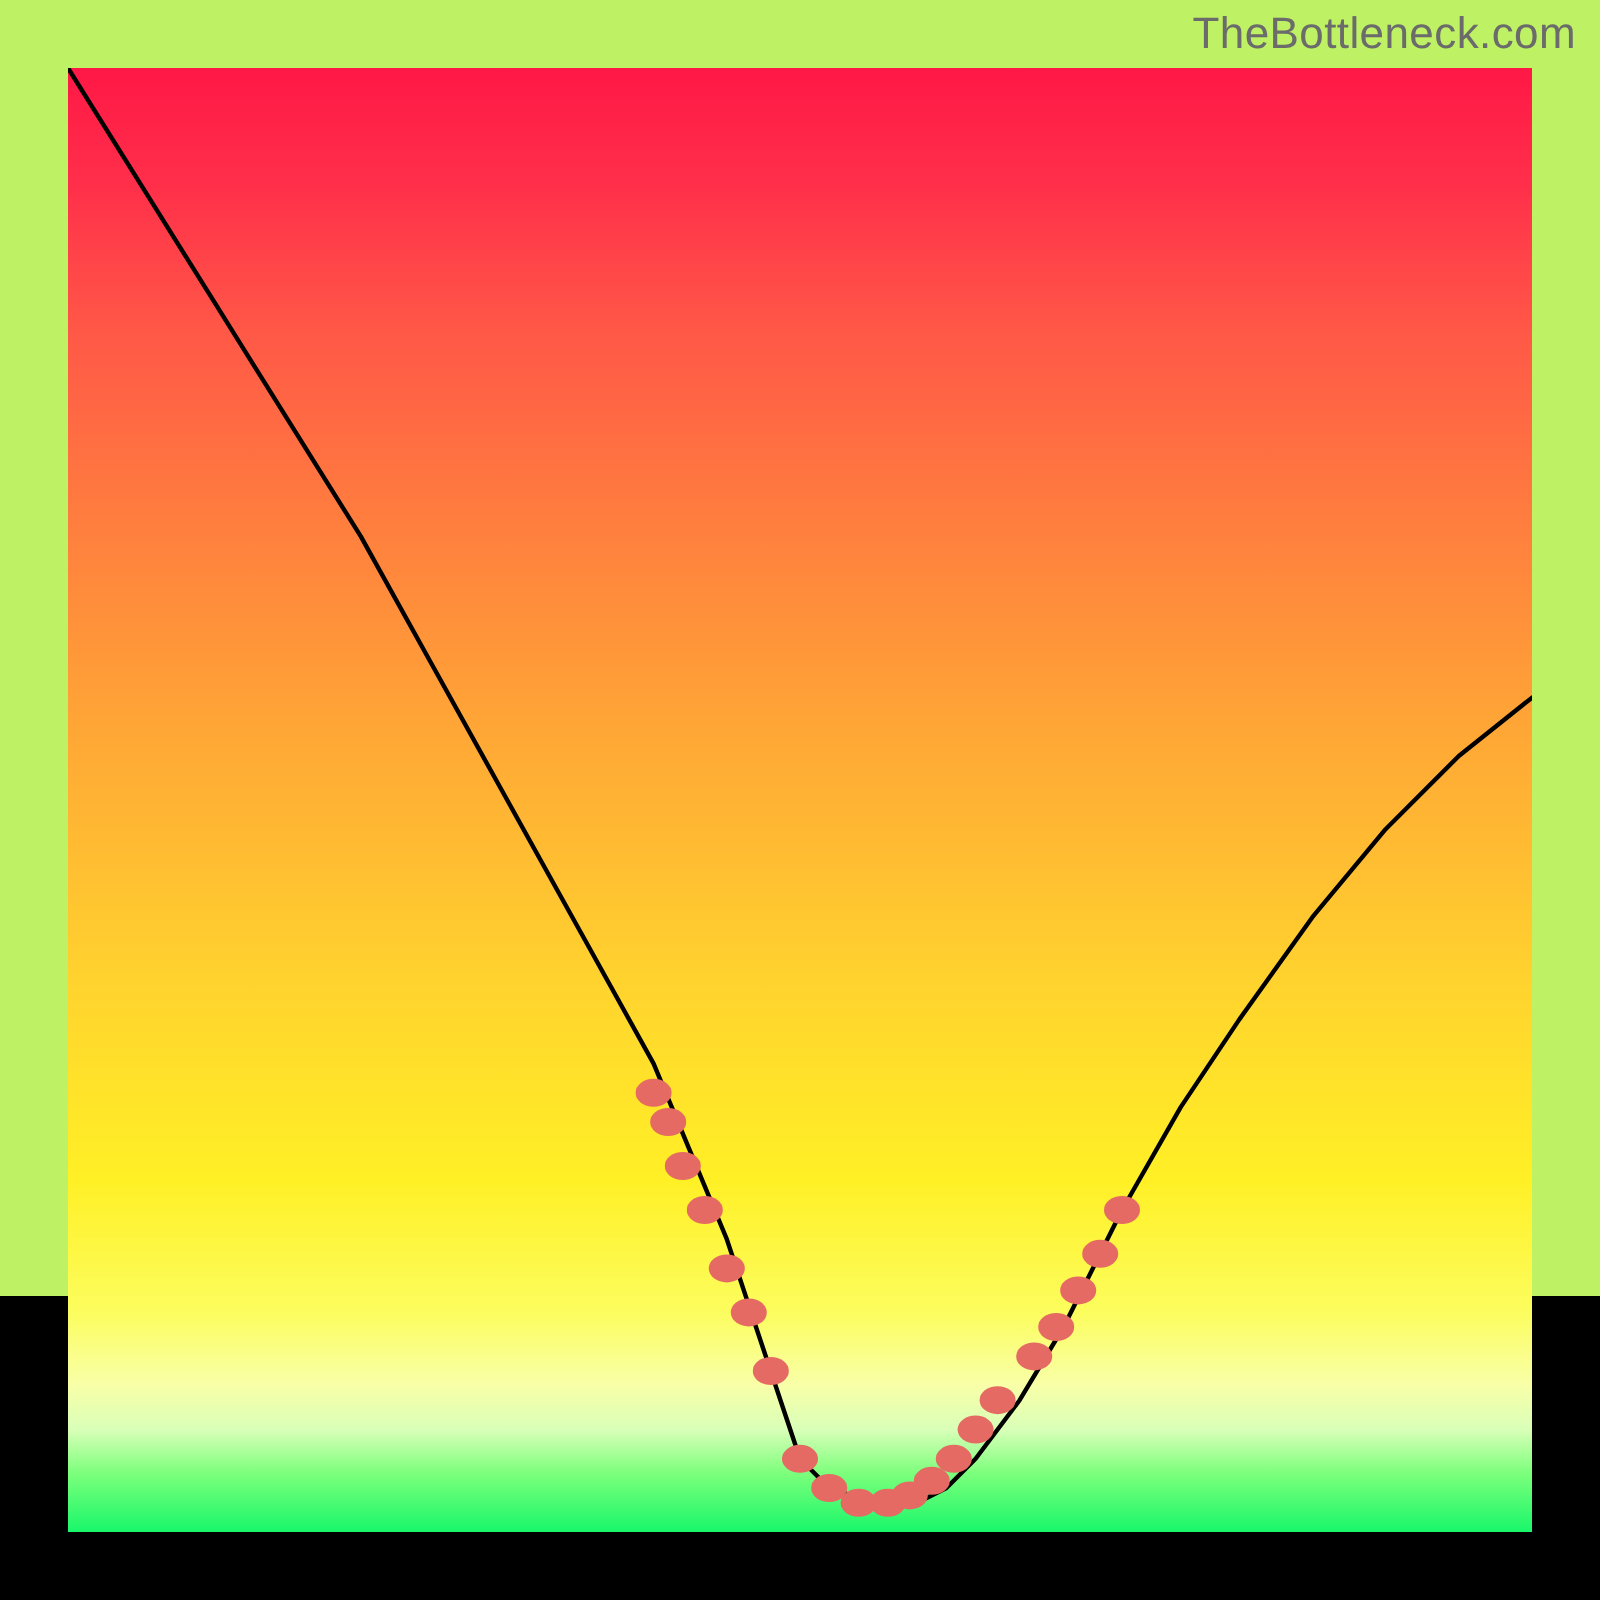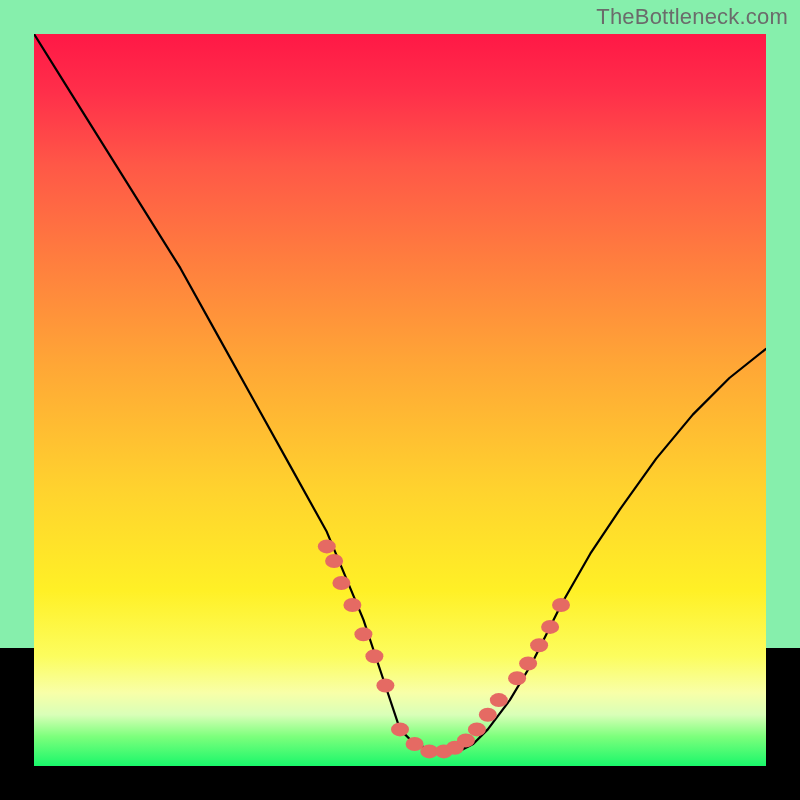--- a/index.html
+++ b/index.html
@@ -8,21 +8,21 @@
     width: 800px;
     height: 800px;
     background: #000;
     overflow: hidden;
     font-family: Arial, Helvetica, sans-serif;
   }
   .frame {
     position: relative;
     width: 800px;
     height: 648px;
-    background: #86efac;
+    background: #bef264;
   }
   .plot-area {
     position: absolute;
     left: 34px;
     top: 34px;
     width: 732px;
     height: 732px;
     
     background: linear-gradient(
       to bottom,

